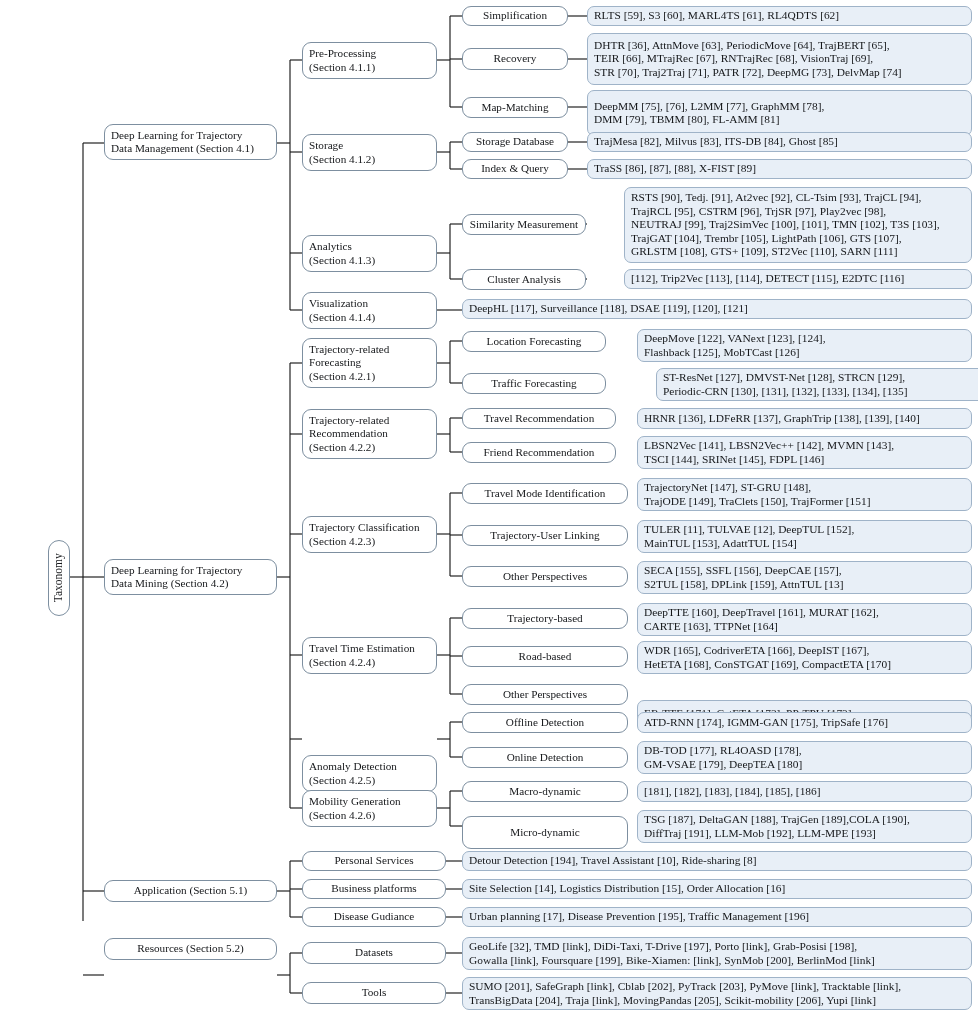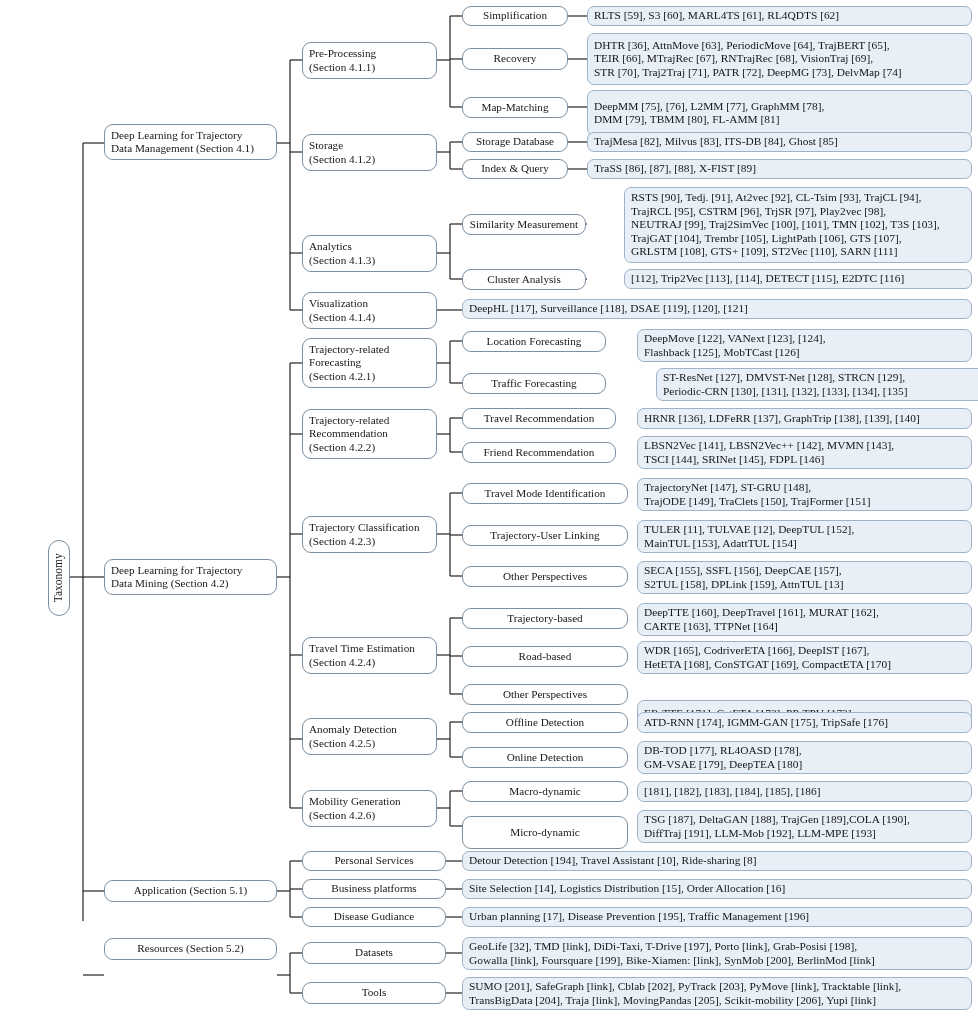--- a/index.html
+++ b/index.html
@@ -226,21 +226,21 @@
 (Section 4.2.2)</span>
     </div>
   <div class="node cat lft" style="left:302px;top:516px;width:135px;height:37px;">
       <span class="txt">Trajectory Classification
 (Section 4.2.3)</span>
     </div>
   <div class="node cat lft" style="left:302px;top:637px;width:135px;height:37px;">
       <span class="txt">Travel Time Estimation
 (Section 4.2.4)</span>
     </div>
-  <div class="node cat lft" style="left:302px;top:718px;width:135px;height:37px;">
+  <div class="node cat lft" style="left:302px;top:755px;width:135px;height:37px;">
       <span class="txt">Anomaly Detection
 (Section 4.2.5)</span>
     </div>
   <div class="node cat lft" style="left:302px;top:790px;width:135px;height:37px;">
       <span class="txt">Mobility Generation
 (Section 4.2.6)</span>
     </div>
   <div class="node cat" style="left:302px;top:851px;width:144px;height:20px;">
       <span class="txt">Personal Services</span>
     </div>

